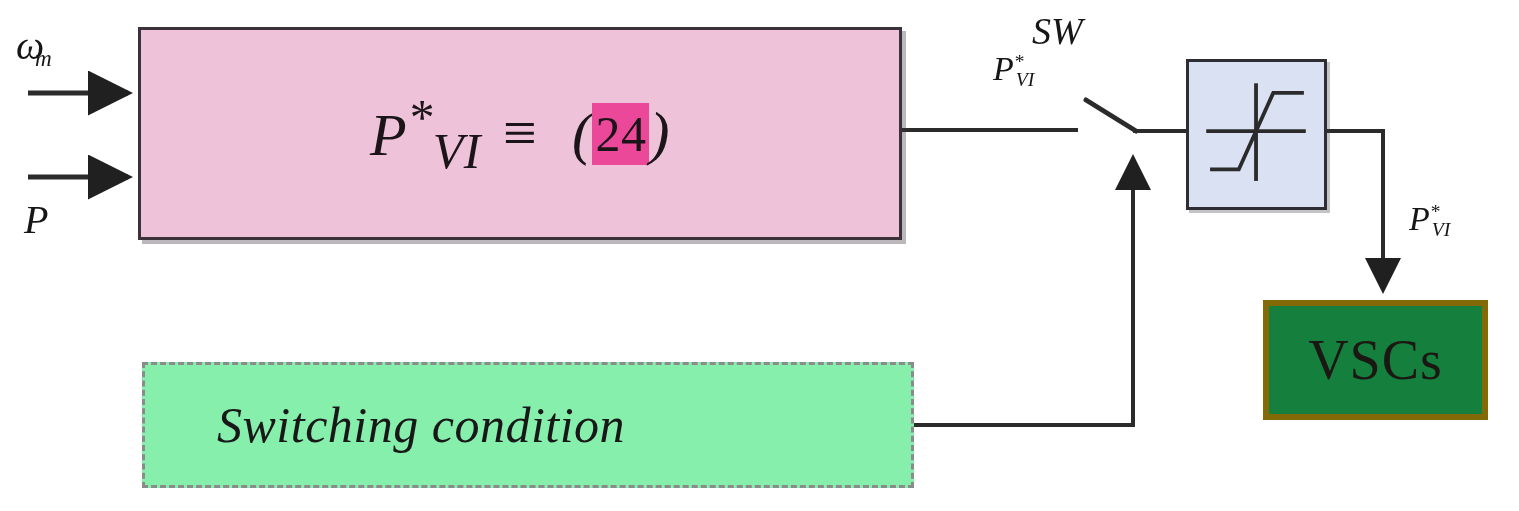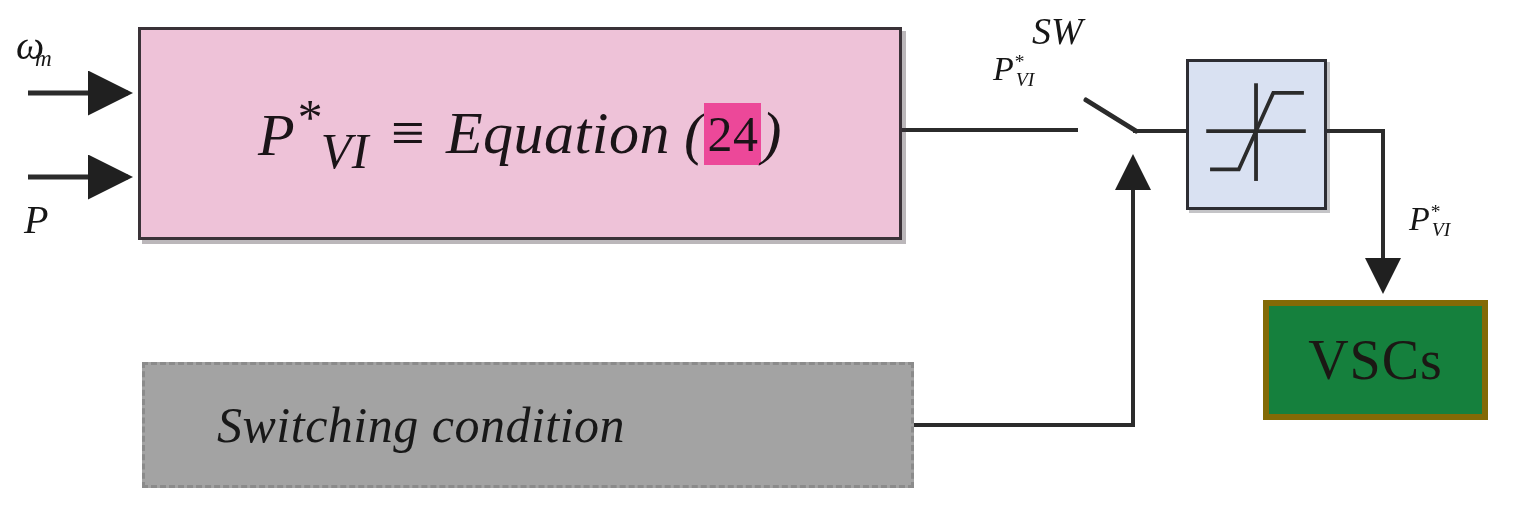--- a/index.html
+++ b/index.html
@@ -95,21 +95,21 @@
     font-style: normal;
     color: #1b1814;
     letter-spacing: 1px;
   }
 
   #switching-condition-block {
     left: 142px;
     top: 362px;
     width: 772px;
     height: 126px;
-    background: #a3a3a3;
+    background: #86efac;
     border: 3px dashed #8b8b8b;
     display: flex;
     align-items: center;
   }
   #switching-condition-label {
     font-size: 50px;
     font-style: italic;
     color: #181818;
     margin-left: 72px;
     letter-spacing: 0.5px;
@@ -162,21 +162,20 @@
   <div class="lbl" id="p-label" style="left:24px; top:200px; font-size:40px;">
     <span>P</span>
   </div>
 
   <div class="block" id="vi-equation-block">
     <div id="equation-text">
       <span class="eq-part">
         <span>P</span><sup>*</sup><sub>VI</sub>
       </span>
       <span class="eq-part" style="margin:0 18px;">≡</span>
-      <span class="eq-part">Equation</span>
       <span class="eq-part" style="margin-left:14px;">(</span>
       <span class="eq-part" id="equation-ref-number">24</span>
       <span class="eq-part">)</span>
     </div>
   </div>
 
   <div class="lbl" style="left:993px; top:52px; font-size:34px;">
     <span>P</span><sup>*</sup><sub>VI</sub>
   </div>
 

